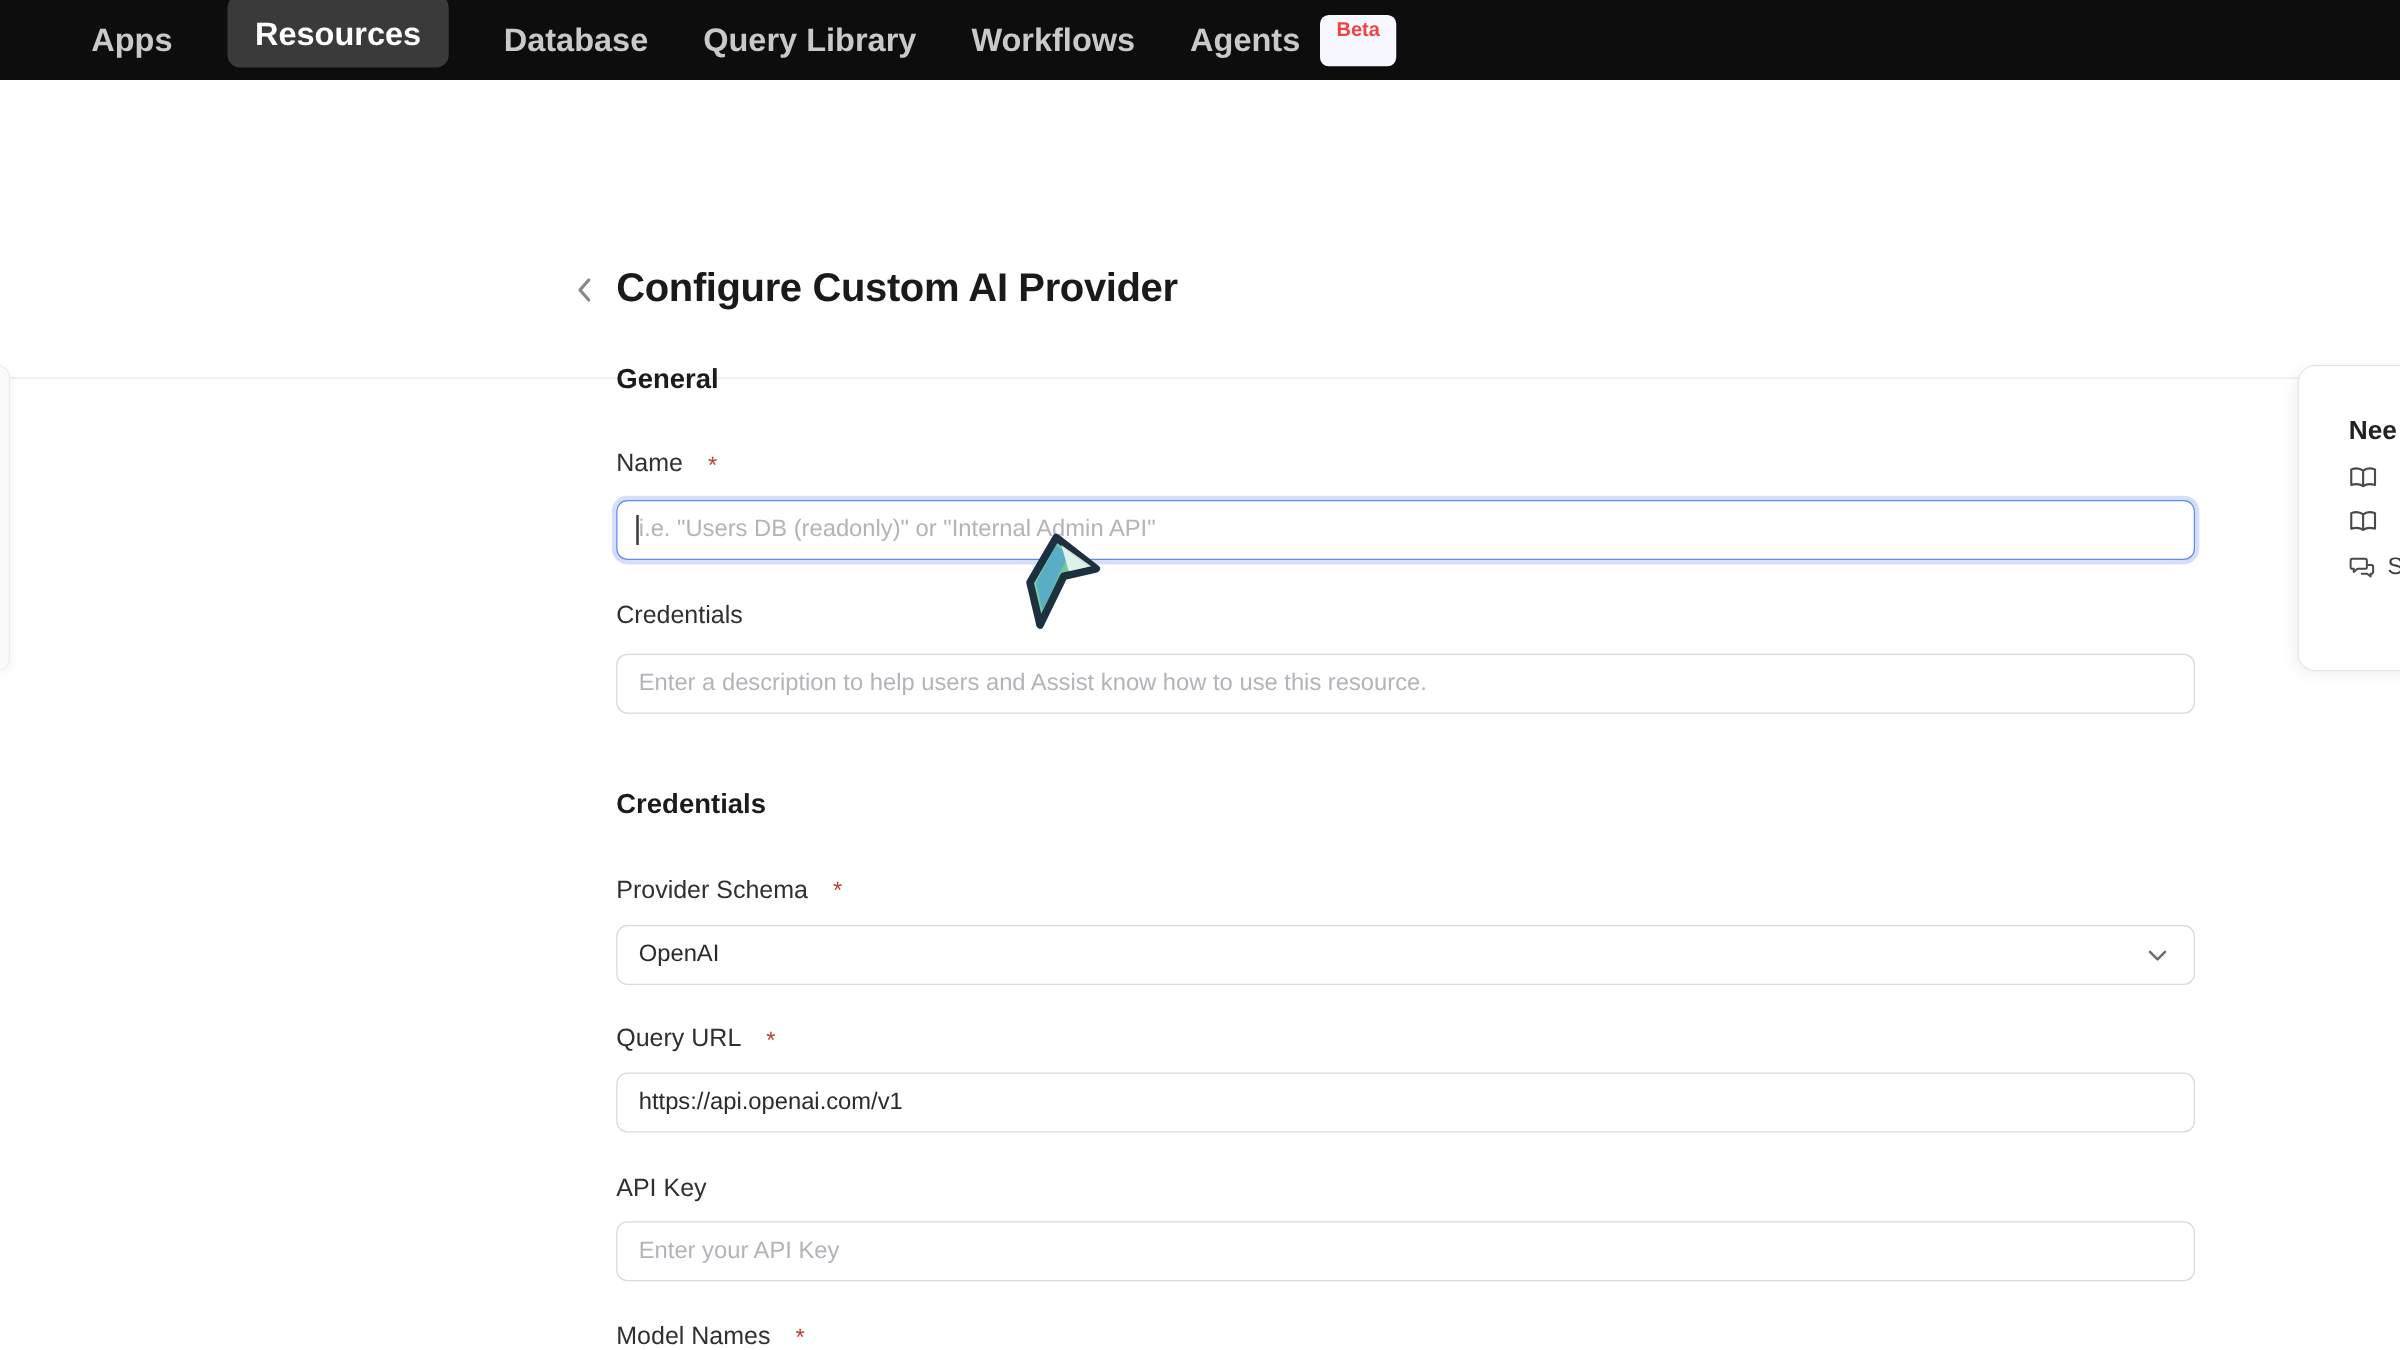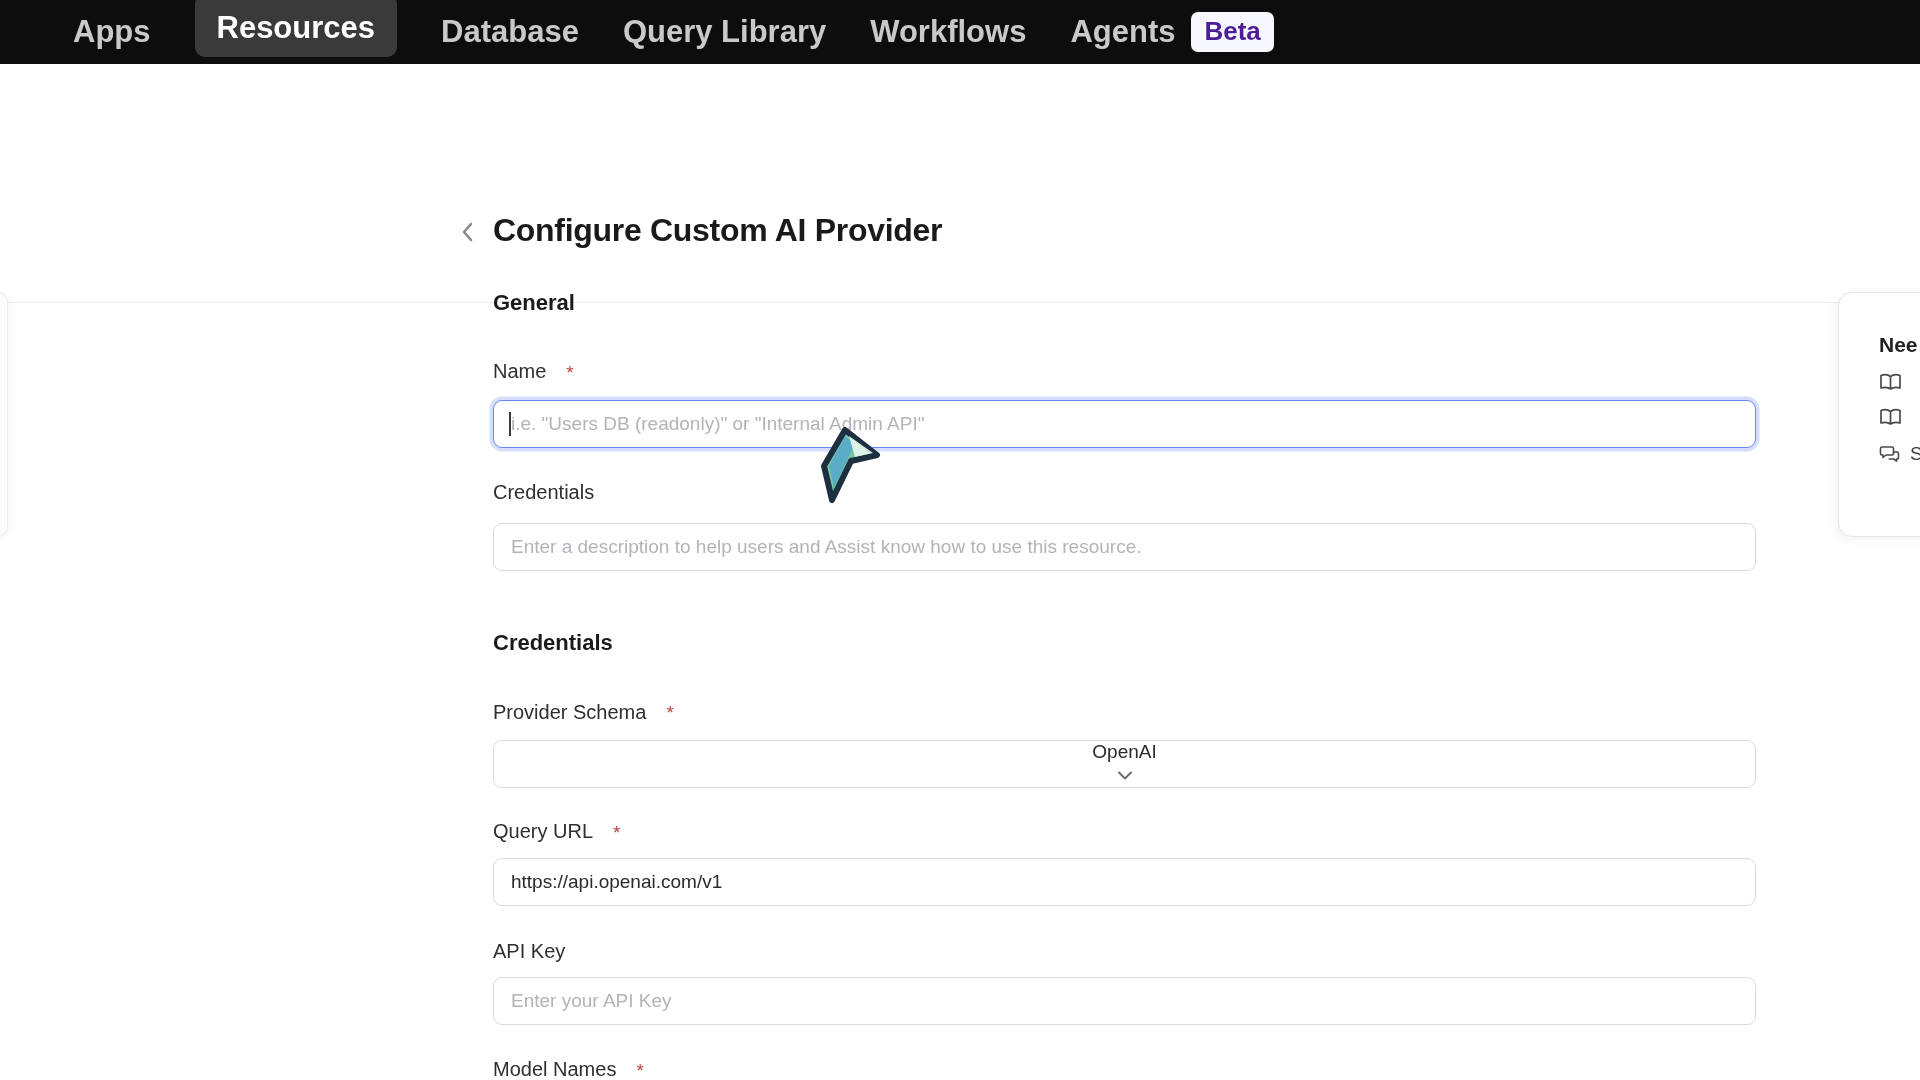--- a/index.html
+++ b/index.html
@@ -3,27 +3,27 @@
 <meta charset="utf-8">
 <style>
   * { margin:0; padding:0; box-sizing:border-box; }
   html,body { width:1920px; height:1080px; overflow:hidden; background:#ffffff;
               font-family:"Liberation Sans","DejaVu Sans",sans-serif; }
   .stage { position:relative; width:1920px; height:1080px; }
 
   
   .topnav { position:absolute; left:0; top:0; width:1920px; height:64px;
             background:#0d0d0d; display:flex; align-items:center; padding-left:73px; }
-  .nav-item { color:#c9c9c9; font-size:31px; font-weight:600; margin-right:44px;
+  .nav-item { color:#c9c9c9; font-size:26px; font-weight:600; margin-right:44px;
               padding:9px 0; white-space:nowrap; cursor:pointer; }
   .nav-item.active { color:#ffffff; background:#3a3a3a; border-radius:10px;
                      padding:16px 22px 11px 22px; margin-top:-14px; }
   .nav-agents-wrap { display:flex; align-items:center; margin-right:0; }
-  .beta-badge { background:#f7f8ff; color:#4c1d95; font-size:26px; font-weight:700;
-                border-radius:7px; padding:4px 13px 5px; margin-left:16px; }
+  .beta-badge { background:#f7f8ff; color:#ef4444; font-size:16px; font-weight:700;
+                border-radius:7px; padding:4px 13px 19px; margin-left:16px; }
 
   
   .page-header { position:absolute; left:0; top:64px; width:1920px; height:174px; background:#fff; }
   .back-btn { position:absolute; left:452px; top:152px; width:32px; height:32px;
               display:flex; align-items:center; justify-content:center; cursor:pointer; }
   .page-title { position:absolute; left:493px; top:148px; font-size:32px; font-weight:700;
                 color:#1a1a1c; letter-spacing:-0.3px; }
   .header-divider { position:absolute; left:0; top:238px; width:1920px; height:1px; background:#eaeaea; }
 
   
@@ -43,21 +43,21 @@
   .input-wrap { position:relative; margin-top:19px; }
   .text-input { width:1263px; height:48px; border:1px solid #d9d9de; border-radius:9px;
                 padding:0 17px; font-size:19px; color:#2b2b2e; background:#fff; outline:none;
                 font-family:"Liberation Sans","DejaVu Sans",sans-serif; }
   .text-input::placeholder { color:#b3b3b9; opacity:1; }
   .text-input.focused { border:1.5px solid #648af2; box-shadow:0 0 0 3.5px rgba(100,138,242,0.27); }
   .caret { position:absolute; left:16px; top:12px; width:2px; height:24px; background:#3a3a3e; }
 
   .select-box { margin-top:16px; width:1263px; height:48px; border:1px solid #d9d9de;
                 border-radius:9px; background:#fff; display:flex; align-items:center;
-                justify-content:space-between; padding:0 17px; cursor:pointer;flex-direction:column; }
+                justify-content:space-between; padding:0 17px; cursor:pointer; }
   .select-value { font-size:19px; color:#2b2b2e; }
 
   
   .help-card { position:absolute; left:1838px; top:292px; width:200px; height:245px;
                background:#ffffff; border:1px solid #e5e5e8; border-radius:14px;
                box-shadow:-3px 3px 10px rgba(0,0,0,0.05); padding:40px 0 0 40px; }
   .help-title { font-size:21px; font-weight:700; color:#222; white-space:nowrap; }
   .help-row { display:flex; align-items:center; gap:10px; margin-top:16px; color:#3c3c3f;
               font-size:19px; cursor:pointer; white-space:nowrap; }
   .help-row:first-of-type { margin-top:24px; }

